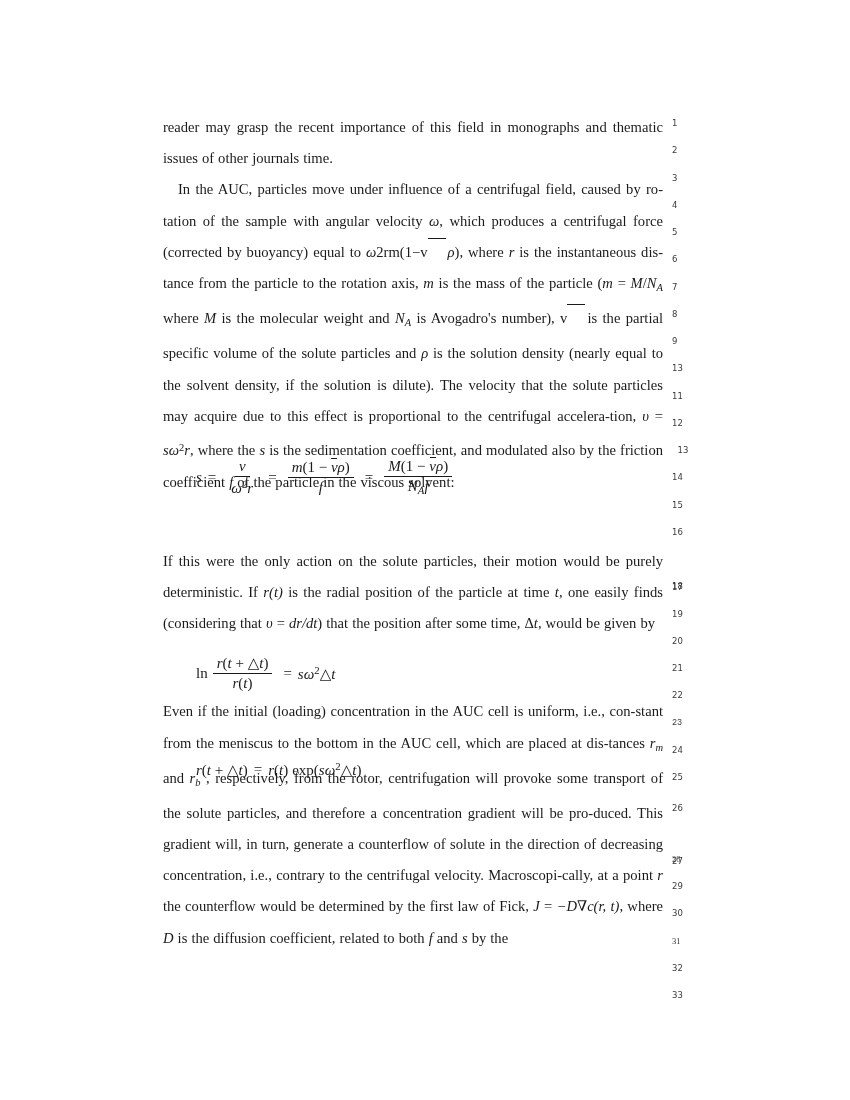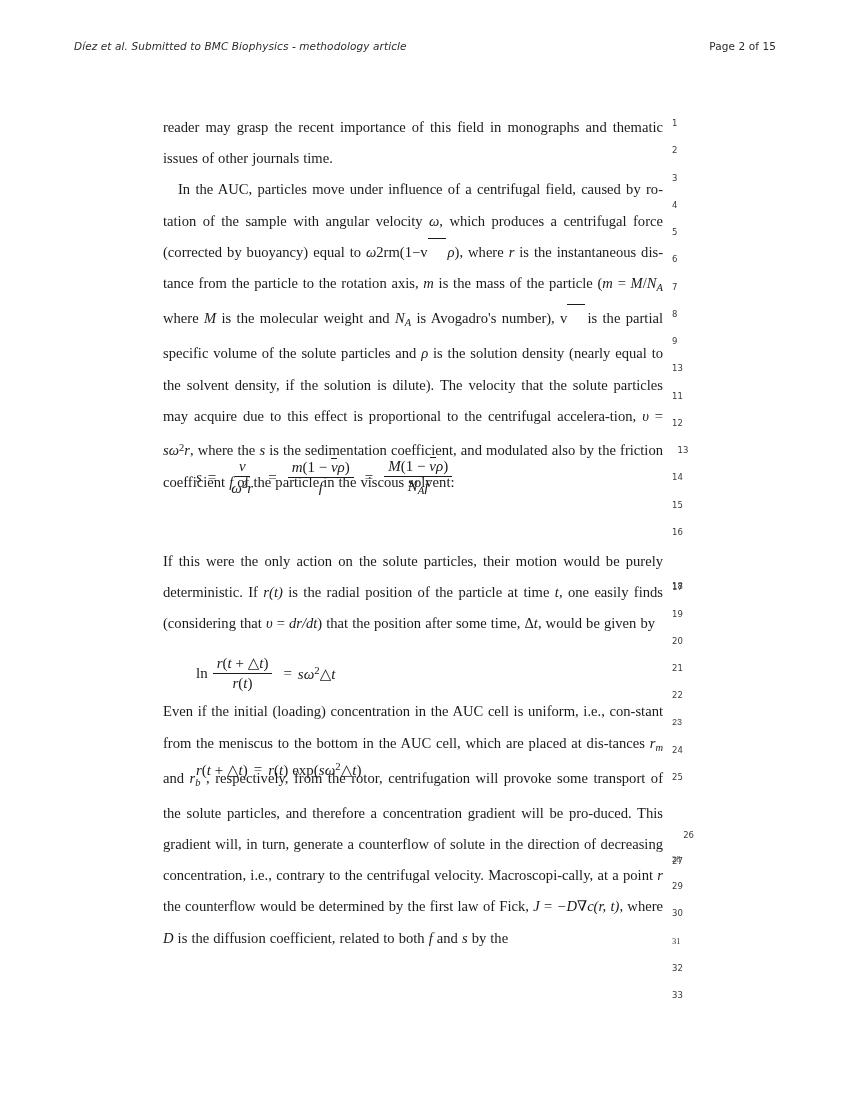--- a/index.html
+++ b/index.html
@@ -150,24 +150,20 @@
   }
   .op {
     margin: 0 6px;
   }
 </style>
 </head>
 <body>
 
 <div class="page">
 
-  <div class="running-head">
-    <span class="left">Díez et al. Submitted to BMC Biophysics - methodology article</span>
-    <span class="right">Page 2 of 15</span>
-  </div>
 
   <div class="linenumbers" id="lncol">
       <div class="ln" style="top: 0px;">1</div>
       <div class="ln" style="top: 27.25px;">2</div>
       <div class="ln" style="top: 54.5px;">3</div>
       <div class="ln" style="top: 81.75px;">4</div>
       <div class="ln" style="top: 109px;">5</div>
       <div class="ln" style="top: 136.25px;">6</div>
       <div class="ln" style="top: 163.5px;">7</div>
       <div class="ln" style="top: 190.75px;">8</div>
@@ -181,21 +177,21 @@
       <div class="ln" style="top: 408.75px;">16</div>
       <div class="ln" style="top: 445px; margin-top: 19px;">17</div>
       <div class="ln" style="top: 463.25px;">18</div>
       <div class="ln" style="top: 490.5px;">19</div>
       <div class="ln" style="top: 517.75px;">20</div>
       <div class="ln" style="top: 545px;">21</div>
       <div class="ln" style="top: 572.25px;">22</div>
       <div class="ln" style="top: 599.5px; font-family: Liberation Mono, monospace;">23</div>
       <div class="ln" style="top: 626.75px;">24</div>
       <div class="ln" style="top: 654px;">25</div>
-      <div class="ln" style="top: 712px; text-align: right;">26</div>
+      <div class="ln" style="top: 685px;">26</div>
       <div class="ln" style="top: 738px;">27</div>
       <div class="ln" style="top: 735.75px; font-family: Liberation Serif, serif;">28</div>
       <div class="ln" style="top: 763px;">29</div>
       <div class="ln" style="top: 790.25px;">30</div>
       <div class="ln" style="top: 817.5px; font-family: Liberation Serif, serif;">31</div>
       <div class="ln" style="top: 844.75px;">32</div>
       <div class="ln" style="top: 872px;">33</div>
     </div>
 
   <div class="body-col">

